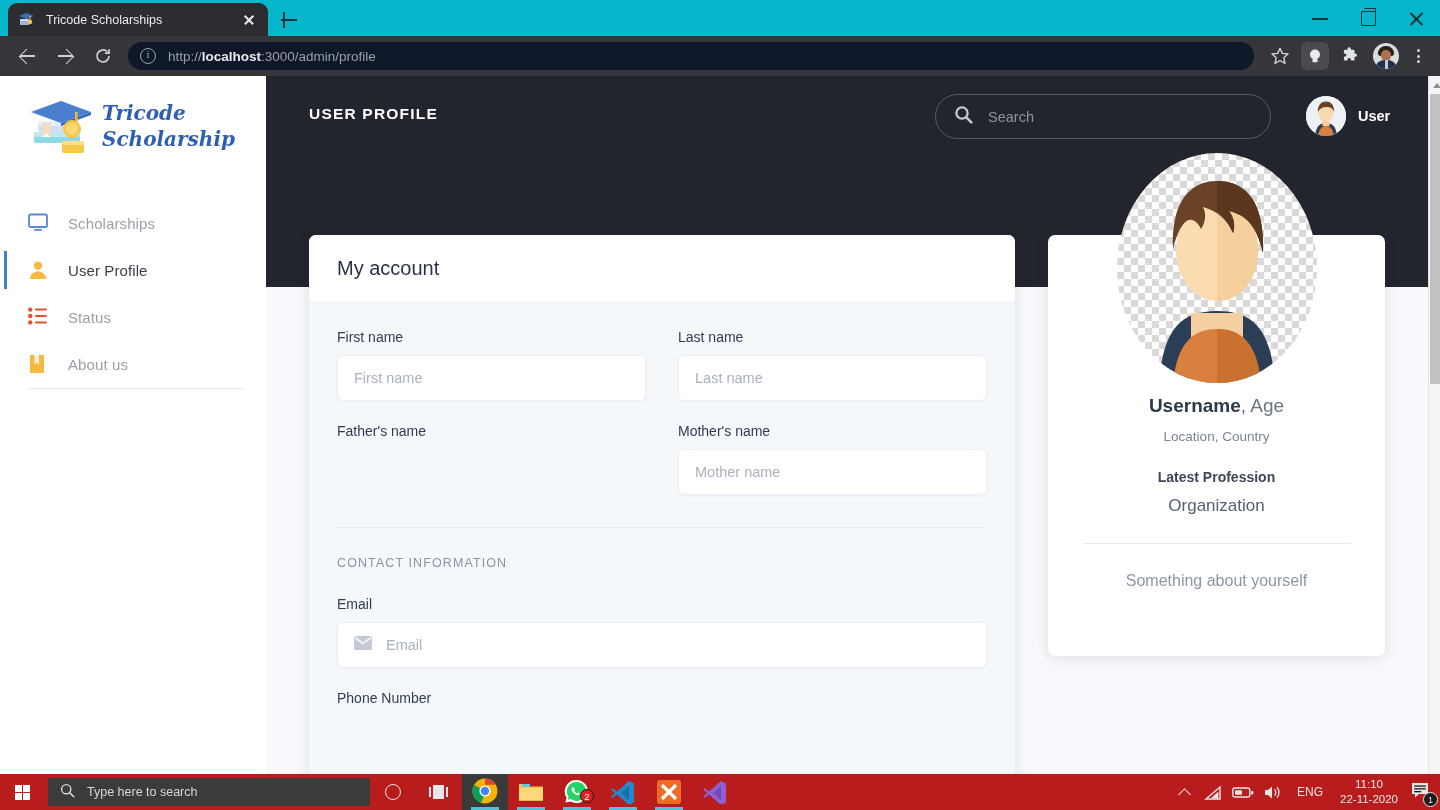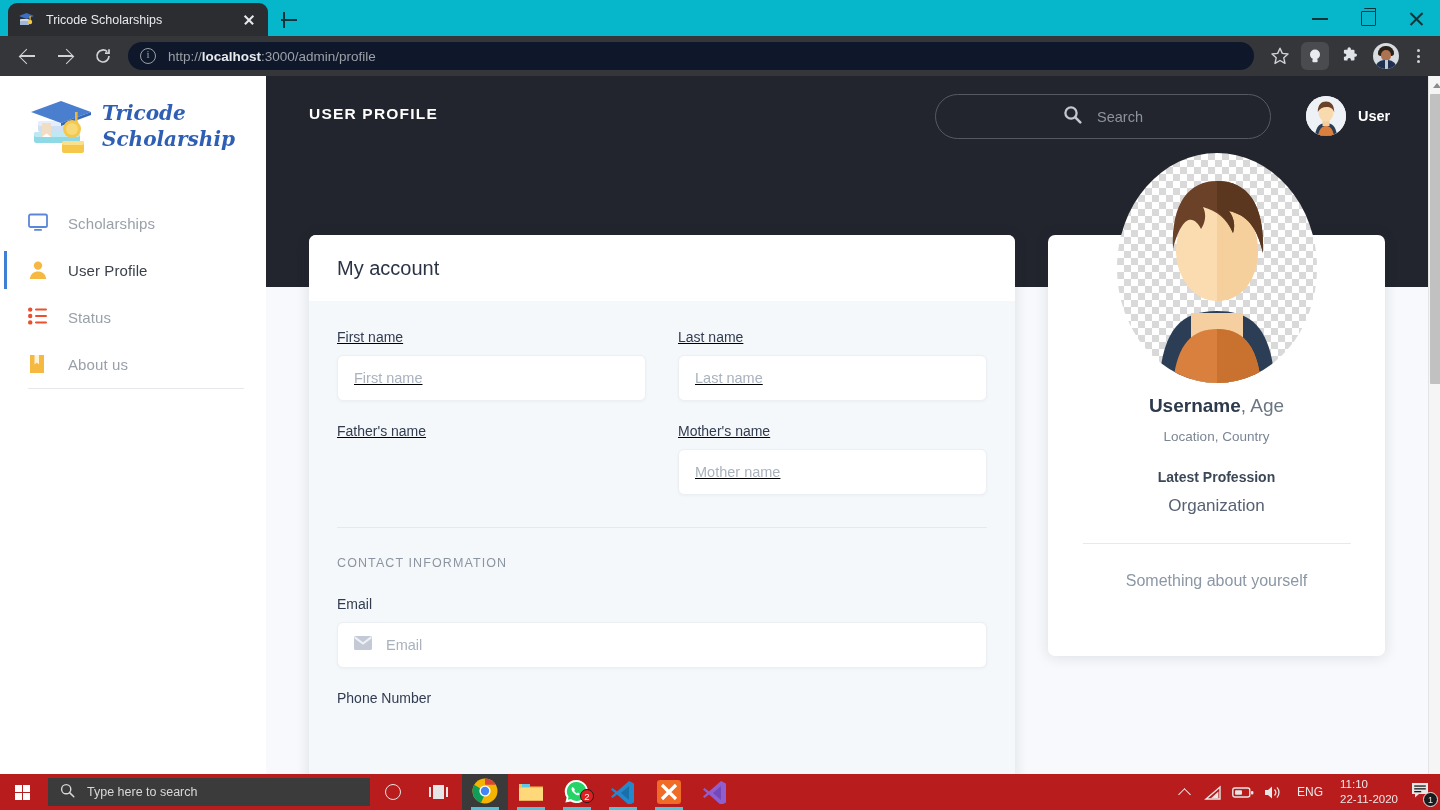--- a/index.html
+++ b/index.html
@@ -154,21 +154,21 @@
     position: absolute; left: 0; top: 0; width: 1162px; height: 211px;
     background: #22252d;
   }
   .hero-title {
     position: absolute; left: 43px; top: 29px;
     color: #ffffff; font-size: 15.5px; font-weight: 700; letter-spacing: 1.2px;
   }
   .searchbox {
     position: absolute; left: 669px; top: 18px; width: 336px; height: 45px;
     border: 1px solid #555a62; border-radius: 23px; display: flex; align-items: center;
-    padding: 0 18px; cursor: text; justify-content: center;
+    padding: 0 18px; cursor: text;
   }
   .search-ph { margin-left: 15px; font-size: 14.5px; color: #8d939c; }
   .hdr-user {
     position: absolute; left: 1040px; top: 20px; display: flex; align-items: center; cursor: pointer;
   }
   .hdr-avatar {
     width: 40px; height: 40px; border-radius: 50%; background: #eef1f5;
     overflow: hidden; position: relative;
   }
   .hdr-user-label { margin-left: 12px; color: #ffffff; font-size: 14.5px; font-weight: 700; }
@@ -178,21 +178,21 @@
     position: absolute; left: 43px; top: 159px; width: 706px; height: 560px;
     background: #f5f8fb; border-radius: 7px;
     box-shadow: 0 1px 14px rgba(30,40,60,.13);
     overflow: hidden;
   }
   .card-head {
     height: 66px; background: #ffffff; display: flex; align-items: center; padding-left: 28px;
   }
   .card-head h2 { font-size: 20px; font-weight: 400; color: #2b3446; }
   .card-body { padding: 28px 28px 0 28px; }
-  .row { display: flex; gap: 32px; text-decoration: underline; }
+  .row { display: flex; gap: 32px; }
   .field { flex: 1; margin-bottom: 22px; }
   .field.full { flex: none; width: 100%; }
   .field label {
     display: block; font-size: 14px; color: #313c50; margin-bottom: 10px; font-weight: 400;
   }
   .input {
     height: 46px; background: #ffffff; border: 1px solid #eceff3; border-radius: 6px;
     display: flex; align-items: center; padding: 0 16px;
     box-shadow: 0 1px 3px rgba(40,50,70,.05);
   }
@@ -290,21 +290,21 @@
   .tray { margin-left: auto; display: flex; align-items: center; height: 36px; }
   .tray-item { position: relative; cursor: pointer; display: flex; align-items: center; justify-content: center; }
   .tray-chev { width: 26px; height: 36px; }
   .tray-chev:before {
     content:""; position:absolute; left:8px; top:16px; width:8px; height:8px;
     border-left:1.5px solid #e6e6e6; border-top:1.5px solid #e6e6e6; transform: rotate(45deg);
   }
   .tray-ico { width: 30px; height: 36px; }
   .tray-lang { font-size: 12px; color: #eaeaea; padding: 0 9px; height: 36px; line-height: 36px; }
   .tray-clock {
-    font-size: 11.5px; color: #eaeaea; line-height: 15px;
+    text-align: center; font-size: 11.5px; color: #eaeaea; line-height: 15px;
     padding: 0 8px; height: 36px; display: flex; flex-direction: column;
     justify-content: center; cursor: pointer;
   }
   .tray-notif { width: 34px; height: 36px; position: relative; cursor: pointer; }
   .notif-badge {
     position: absolute; right: 2px; bottom: 3px; width: 15px; height: 15px;
     border-radius: 50%; background: #1b1b1b; border: 1.4px solid #e6e6e6;
     color: #e6e6e6; font-size: 9px; display: flex; align-items: center; justify-content: center;
   }
 </style>

